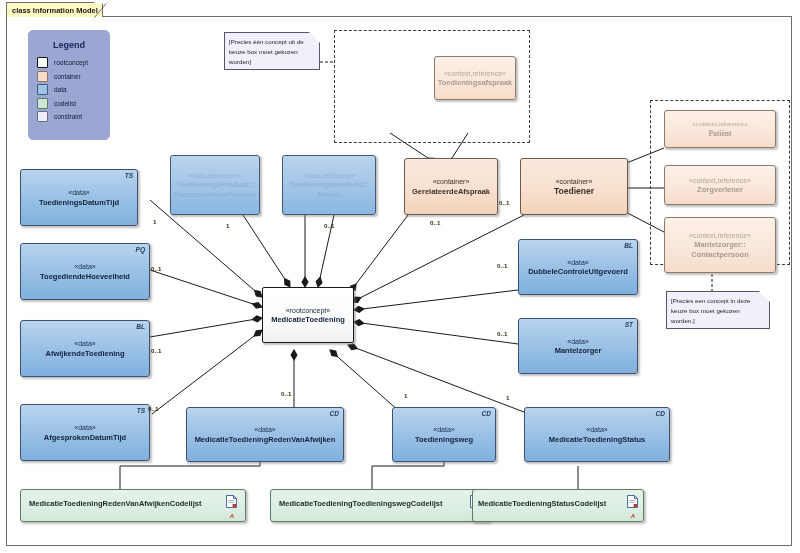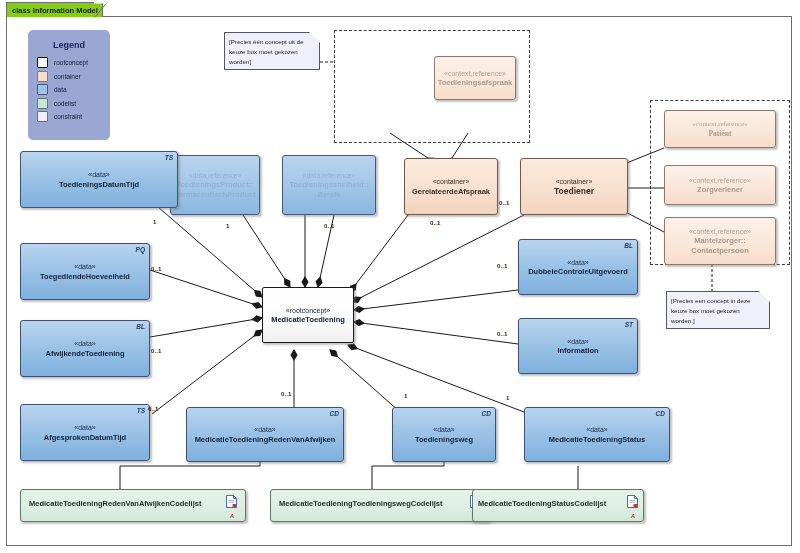--- a/index.html
+++ b/index.html
@@ -31,21 +31,21 @@
     background: #ffffff;
   }
   .frame-tab {
     position: absolute;
     left: 6px;
     top: 2px;
     height: 15px;
     padding: 0 4px 0 5px;
     border: 1px solid #6f6f6f;
     border-bottom: none;
-    background: #84cc16;
+    background: #fef9c3;
     font-size: 7.5px;
     font-weight: bold;
     color: #1b1b1b;
     line-height: 15px;
     white-space: nowrap;
     box-sizing: border-box;
     z-index: 4;
     text-align: center;
   }
   .frame-tab-slant {
@@ -370,21 +370,21 @@
   </div>
 
   <div class="cls k-ref" style="left:664px; top:110px; width:112px; height:38px;font-family:Liberation Serif, serif;">
     <div class="stereo">«context,reference»</div>
     <div class="cname">Patiënt</div>
   </div>
   <div class="cls k-ref" style="left:664px; top:165px; width:112px; height:40px;">
     <div class="stereo">«context,reference»</div>
     <div class="cname">Zorgverlener</div>
   </div>
-  <div class="cls k-ref" style="left:664px; top:217px; width:112px; height:48px;">
+  <div class="cls k-ref" style="left:664px; top:217px; width:112px; height:56px;">
     <div class="stereo">«context,reference»</div>
     <div class="cname" style="white-space:pre-line;">Mantelzorger::
 Contactpersoon</div>
   </div>
 
   <div class="cls k-container" style="left:404px; top:158px; width:94px; height:57px;">
     <div class="stereo">«container»</div>
     <div class="cname">GerelateerdeAfspraak</div>
   </div>
   <div class="cls k-container" style="left:520px; top:158px; width:108px; height:57px;">
@@ -401,21 +401,21 @@
     <div class="stereo">«data,reference»</div>
     <div class="cname" style="white-space:pre-line;">Toedieningssnelheid::
 Bereik</div>
   </div>
 
   <div class="cls k-root" style="left:262px; top:287px; width:92px; height:56px;">
     <div class="stereo">«rootconcept»</div>
     <div class="cname">MedicatieToediening</div>
   </div>
 
-  <div class="cls k-data" style="left:20px; top:151px; width:158px; height:57px;">
+  <div class="cls k-data" style="left:20px; top:169px; width:118px; height:57px;">
     <div class="typetag">TS</div>
     <div class="stereo">«data»</div>
     <div class="cname">ToedieningsDatumTijd</div>
   </div>
   <div class="cls k-data" style="left:20px; top:243px; width:130px; height:57px;">
     <div class="typetag">PQ</div>
     <div class="stereo">«data»</div>
     <div class="cname">ToegediendeHoeveelheid</div>
   </div>
   <div class="cls k-data" style="left:20px; top:320px; width:130px; height:57px;">
@@ -446,21 +446,21 @@
   </div>
 
   <div class="cls k-data" style="left:518px; top:239px; width:120px; height:56px;">
     <div class="typetag">BL</div>
     <div class="stereo">«data»</div>
     <div class="cname">DubbeleControleUitgevoerd</div>
   </div>
   <div class="cls k-data" style="left:518px; top:318px; width:120px; height:56px;">
     <div class="typetag">ST</div>
     <div class="stereo">«data»</div>
-    <div class="cname">Information</div>
+    <div class="cname">Mantelzorger</div>
   </div>
 
   <div class="cls k-codelist" style="left:20px; top:489px; width:226px; height:33px;">
     <div class="cname">MedicatieToedieningRedenVanAfwijkenCodelijst</div>
     <svg class="docicon" viewBox="0 0 11 13">
       <polygon points="0.5,0.5 7.5,0.5 10.5,3.5 10.5,12.5 0.5,12.5" fill="#ffffff" stroke="#3b5a9a" stroke-width="0.9"></polygon>
       <polyline points="7.5,0.5 7.5,3.5 10.5,3.5" fill="none" stroke="#3b5a9a" stroke-width="0.9"></polyline>
       <line x1="2.3" y1="5.5" x2="8.3" y2="5.5" stroke="#8fa6cc" stroke-width="0.8"></line>
       <line x1="2.3" y1="7.3" x2="8.3" y2="7.3" stroke="#8fa6cc" stroke-width="0.8"></line>
       <polygon points="6.6,9 10,9 10,12.2 6.6,12.2" fill="#c23b2a"></polygon>

